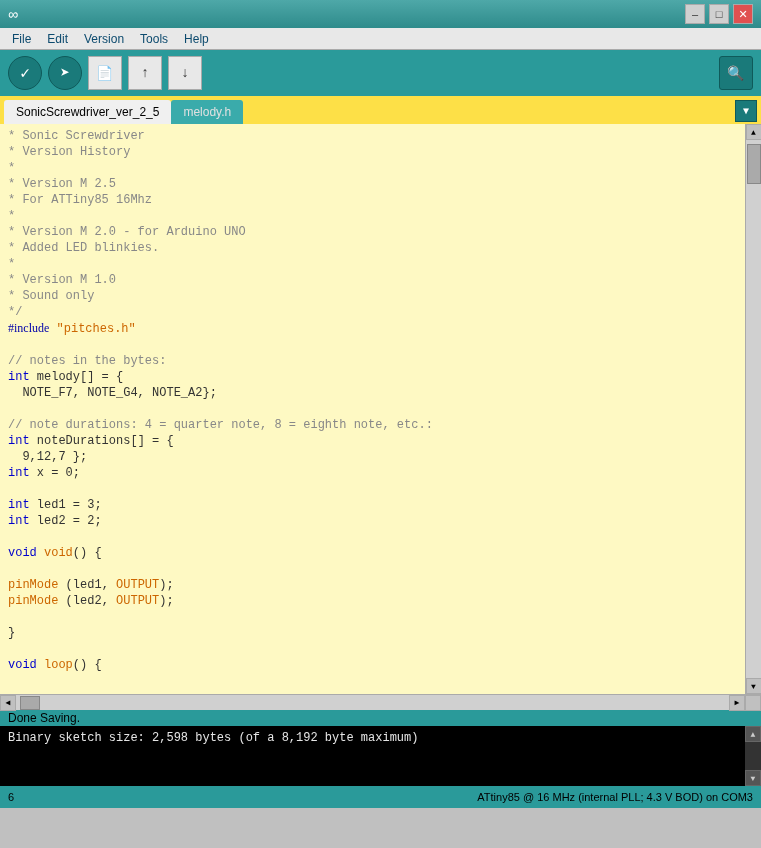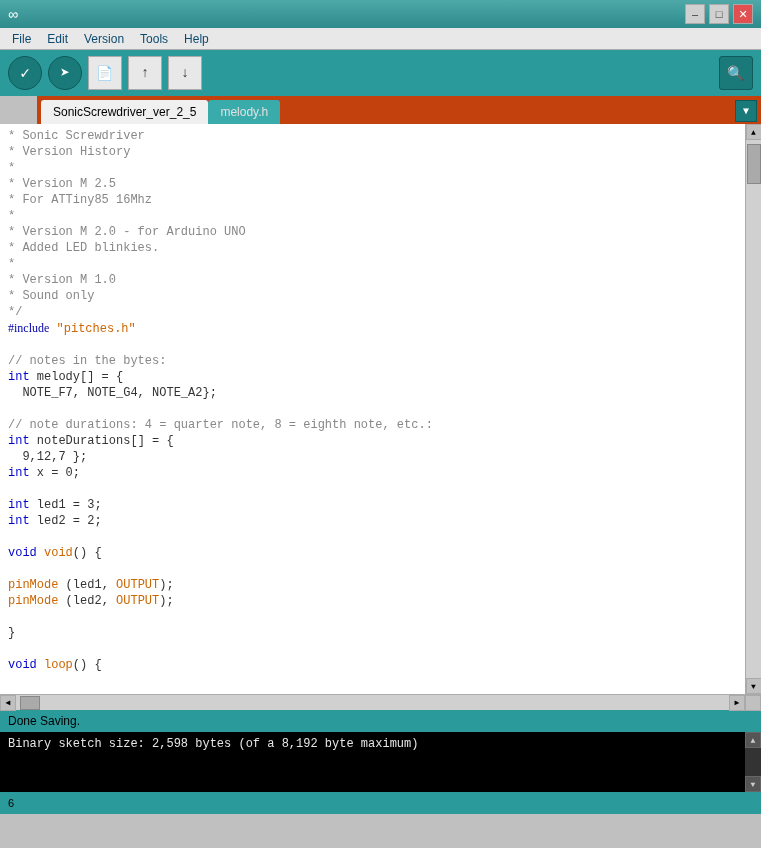--- a/index.html
+++ b/index.html
@@ -83,26 +83,25 @@
       border: 1px solid #0f5a5a;
       border-radius: 3px;
       display: flex; align-items: center; justify-content: center;
       cursor: pointer;
       color: white;
       font-size: 14px;
     }
 
     
     #tabs {
-      background: #c2410c;
+      background: #fde047;
       height: 28px;
       display: flex;
       align-items: flex-end;
       padding: 0 4px;
-      margin-left: 37px;
     }
     .tab {
       height: 24px;
       padding: 0 12px;
       display: flex; align-items: center;
       font-family: Arial, sans-serif;
       font-size: 12px;
       cursor: pointer;
       border-radius: 3px 3px 0 0;
     }
@@ -121,21 +120,21 @@
       border: 1px solid #0f5a5a;
       display: flex; align-items: center; justify-content: center;
       cursor: pointer;
       color: white;
       font-size: 10px;
       margin-bottom: 2px;
     }
 
     
     #code-area {
-      background: #ffffff;
+      background: #fef9c3;
       height: 570px;
       overflow: hidden;
       position: relative;
       display: flex;
     }
     #code-content {
       flex: 1;
       overflow: hidden;
       padding: 4px 8px;
       font-family: 'Courier New', Courier, monospace;
@@ -183,21 +182,21 @@
     
     .kw-blue { color: #0000cc; font-weight: normal; }
     .kw-orange { color: #cc6600; font-weight: normal; }
     .kw-string { color: #cc6600; }
     .kw-comment { color: #888; }
     .kw-include { color: #0000aa; font-family: Liberation Serif, serif; }
 
     
     #status-bar {
       background: #2a9a9a;
-      height: 22px;
+      height: 16px;
       display: flex; align-items: center;
       padding: 0 8px;
       color: #000;
       font-family: Arial, sans-serif;
       font-size: 12px;
     }
     #console-area {
       background: #000;
       height: 60px;
       overflow: hidden;
@@ -334,13 +333,14 @@
   </div>
   <div id="console-scroll-v">
     <div class="console-scroll-arrow">▲</div>
     <div style="flex:1;background:#222;"></div>
     <div class="console-scroll-arrow">▼</div>
   </div>
 </div>
 
 <div id="bottom-bar">
   <span>6</span>
+  <span>ATtiny85 @ 16 MHz (internal PLL; 4.3 V BOD) on COM3</span>
 </div>
 
 </body></html>

